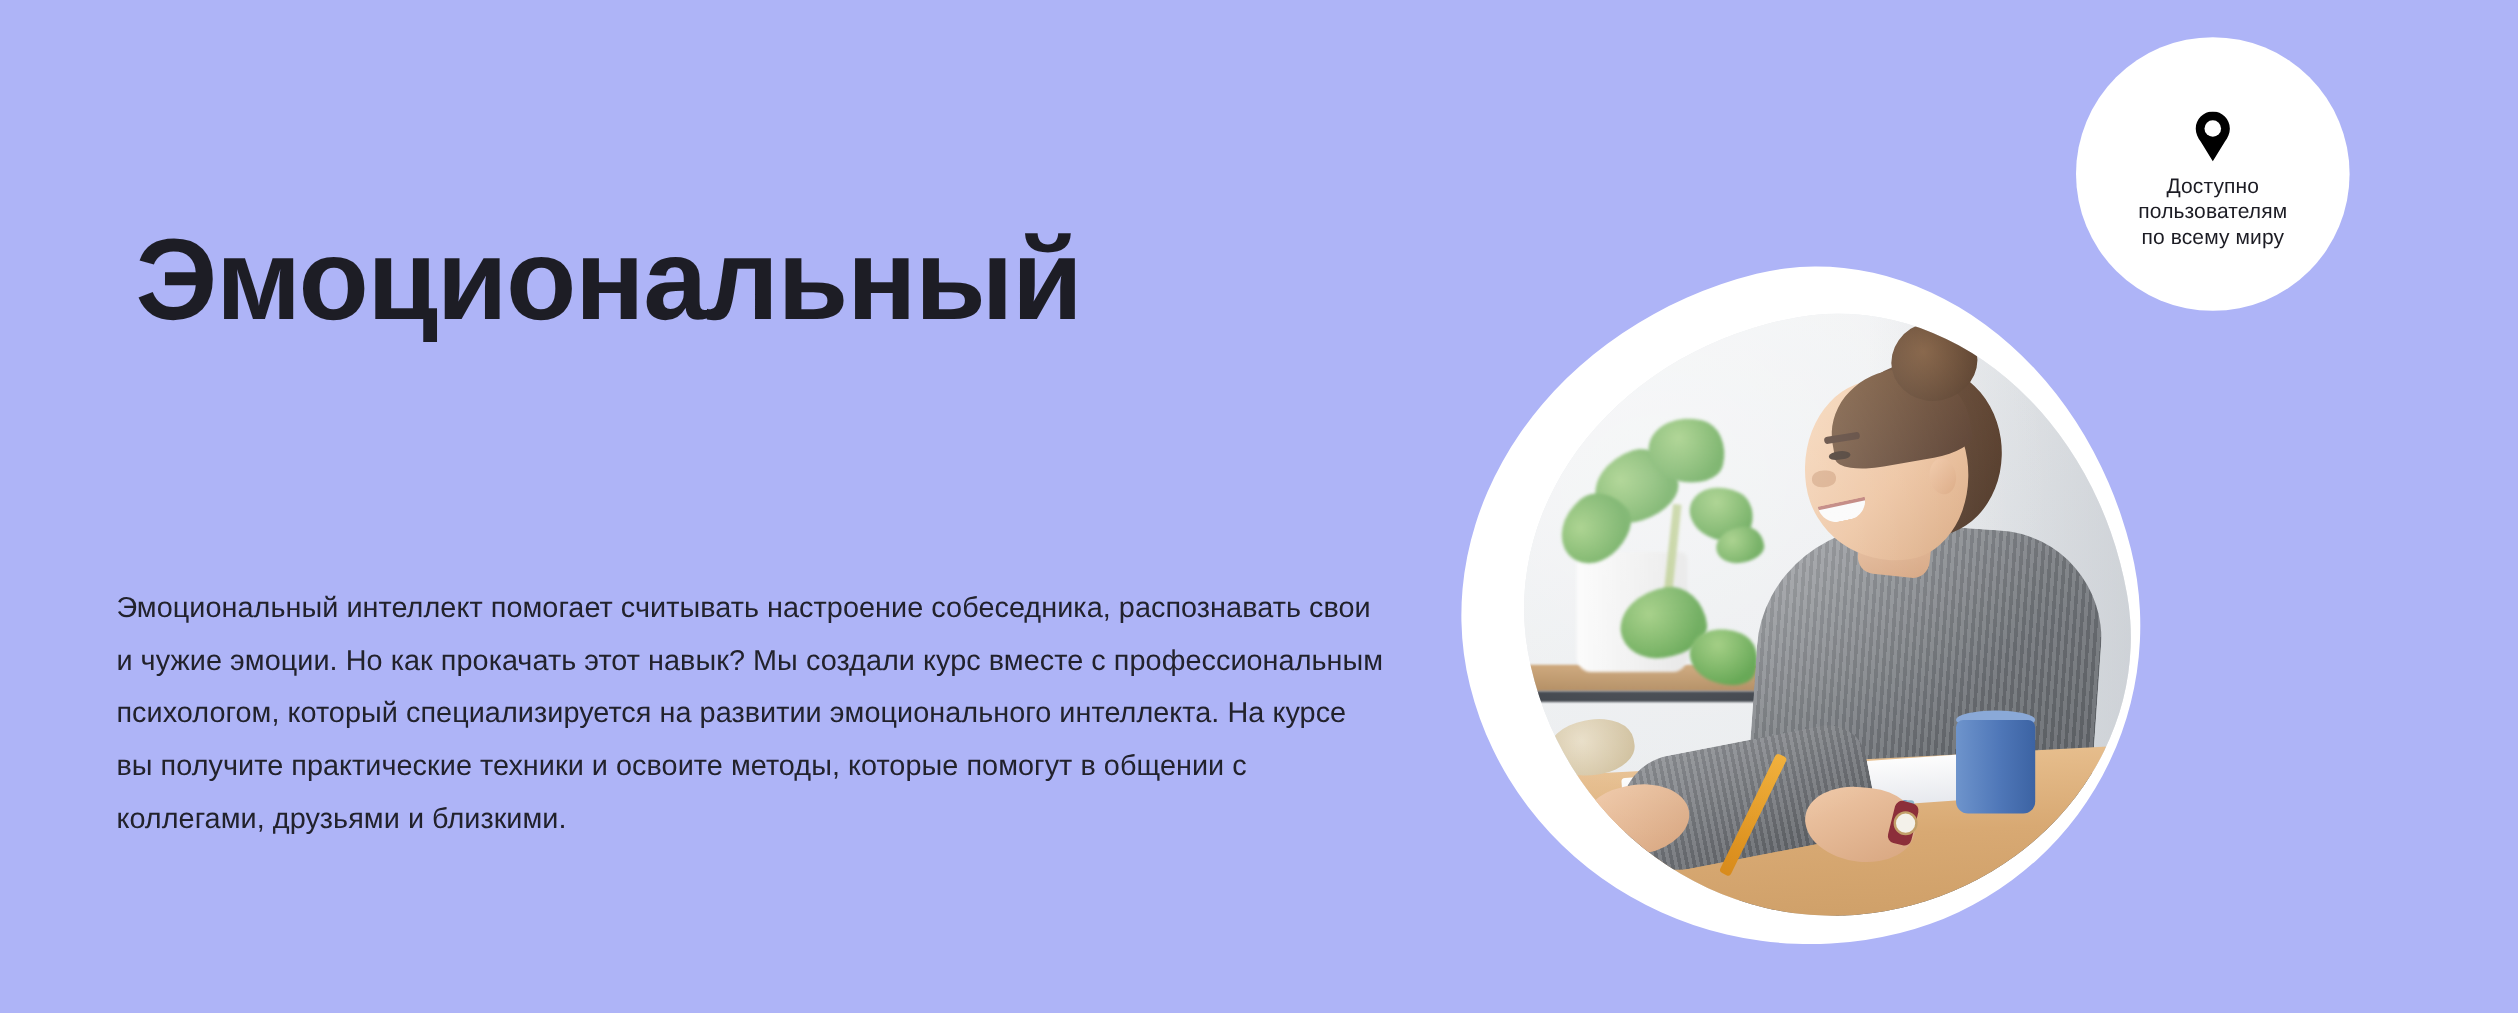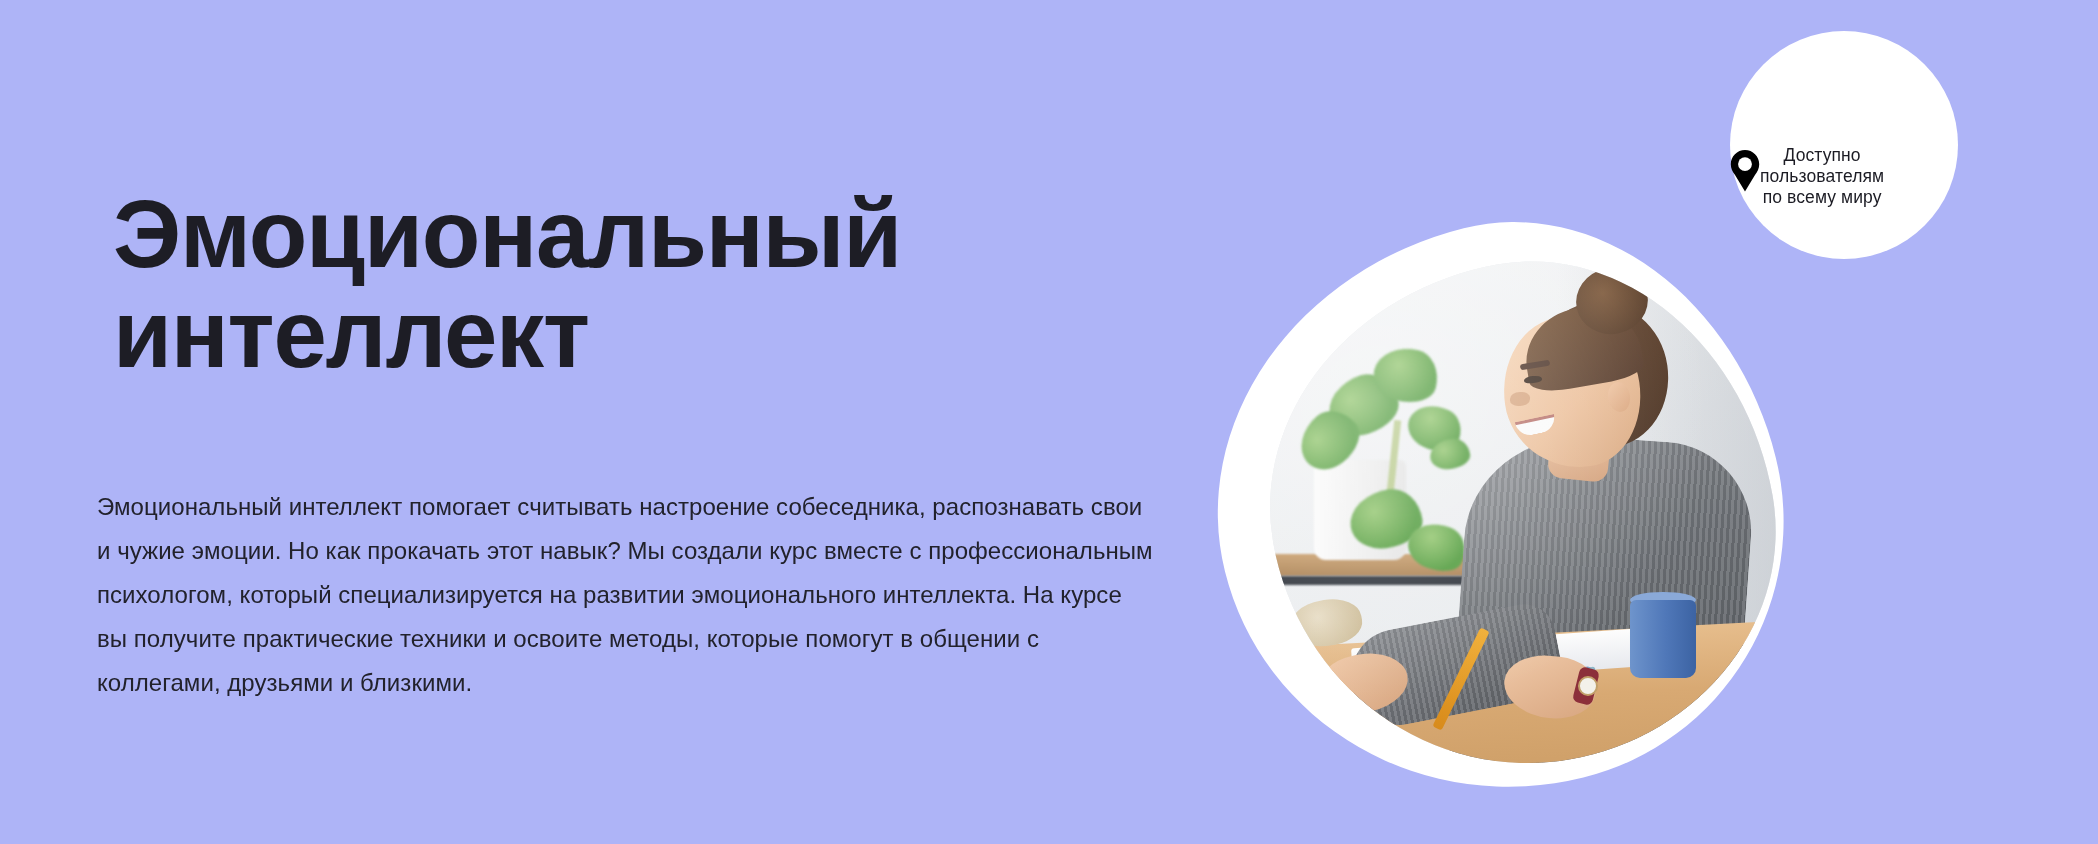--- a/index.html
+++ b/index.html
@@ -383,21 +383,21 @@
   
   .badge {
     position: absolute;
     left: 1730px;
     top: 31px;
     width: 228px;
     height: 228px;
     border-radius: 50%;
     background: #ffffff;
     display: flex;
-    flex-direction: row;
+    flex-direction: column;
     align-items: center;
     justify-content: flex-start;
     padding-top: 62px;
     box-sizing: border-box;
   }
   .badge .pin-icon {
     width: 30px;
     height: 42px;
     display: block;
     margin-bottom: 10px;
@@ -415,21 +415,20 @@
 </style>
 </head>
 <body>
 
 <div class="hero">
 
   <div class="text-col">
 
     <h1 class="hero-title">
       <span class="t-line">Эмоциональный</span>
-      <span class="t-line">интеллект</span>
     </h1>
 
     <p class="hero-desc">Эмоциональный интеллект помогает считывать настроение собеседника, распознавать свои и чужие эмоции. Но как прокачать этот навык? Мы создали курс вместе с профессиональным психологом, который специализируется на развитии эмоционального интеллекта. На курсе вы получите практические техники и освоите методы, которые помогут в общении с коллегами, друзьями и близкими.</p>
 
   </div>
 
   <div class="photo-wrap">
     <div class="blob-ring"></div>
     <div class="blob-photo">
       <div class="scene">

